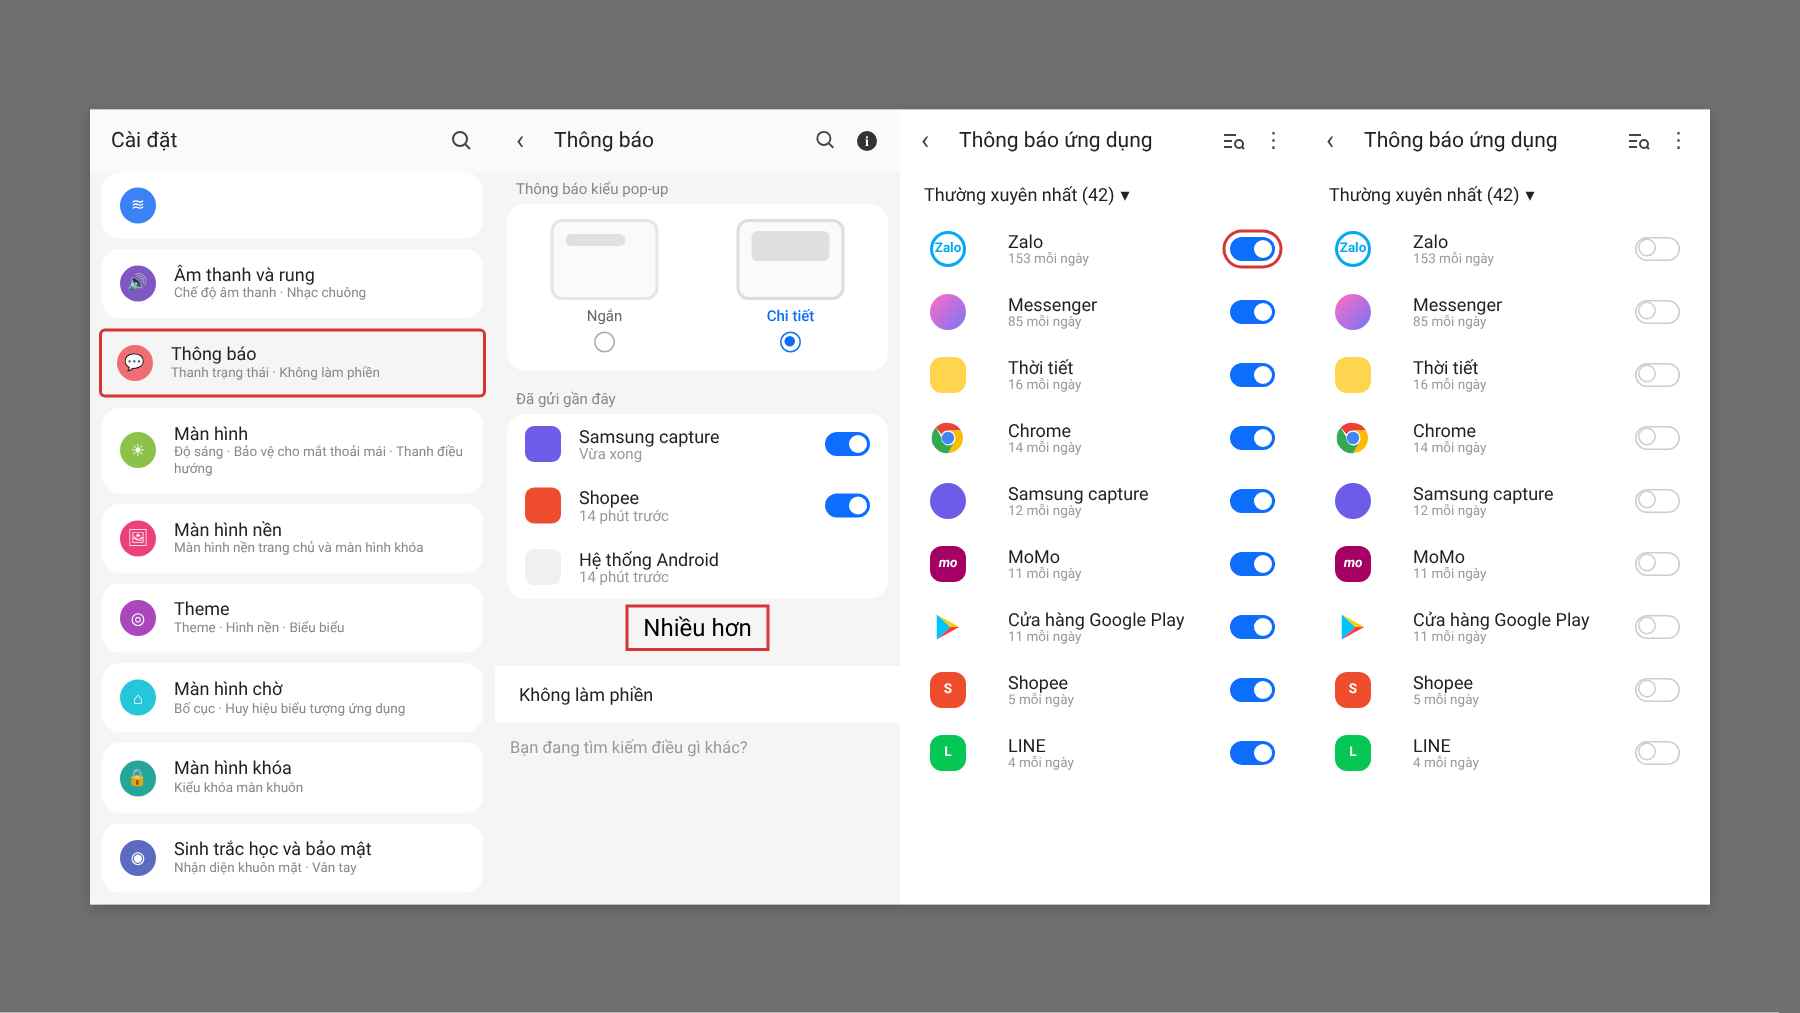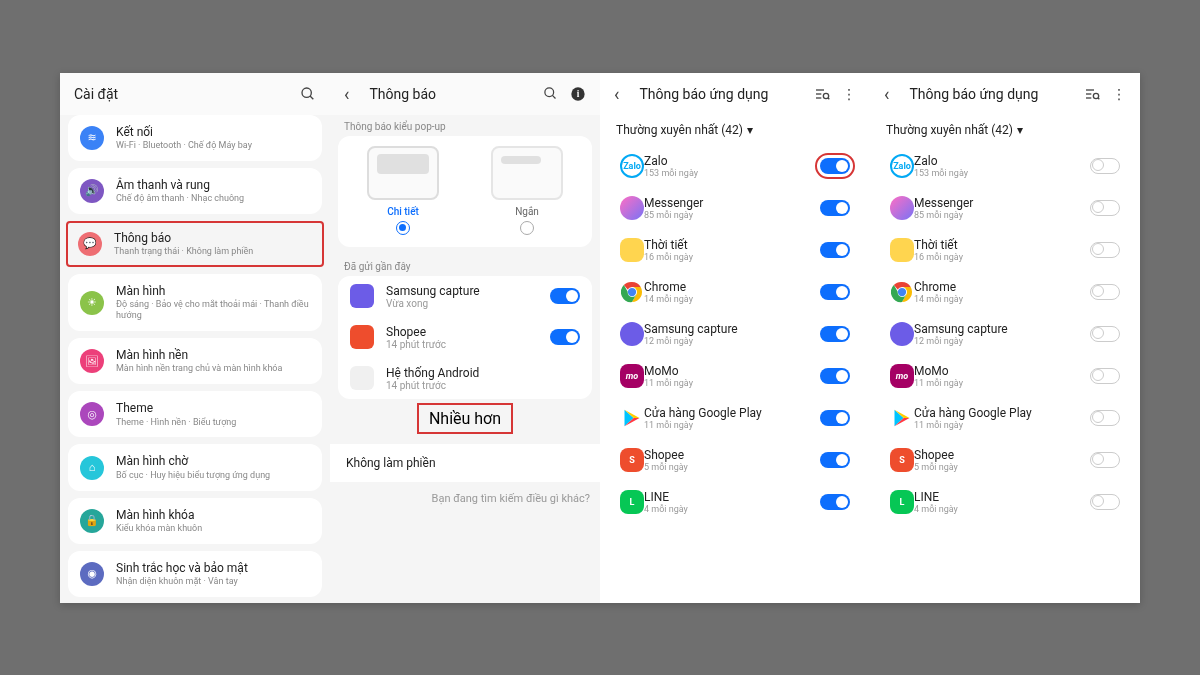--- a/index.html
+++ b/index.html
@@ -167,33 +167,33 @@
   }
   .more-wrap {
     border: 2px solid #d63636;
     display: inline-block;
     padding: 4px 10px;
     margin: 4px auto;
   }
   .more-center { text-align: center; }
 
   .plain-row { background: #fff; padding: 12px 16px; font-size: 12px; color: #222; margin-top: 6px; }
-  .footer-q { background: #f5f5f5; text-align: right; font-size: 11px; color: #999; padding: 10px; }
+  .footer-q { background: #f5f5f5; text-align: left; font-size: 11px; color: #999; padding: 10px; }
 
   
   .filter-row {
     padding: 8px 16px;
     font-size: 12px;
     color: #222;
     display: flex;
     align-items: center;
     gap: 4px;
   }
   .app-list { background: #fff; margin: 0 8px; border-radius: 12px; overflow: hidden; }
-  .app-row { display: flex; align-items: center; padding: 9px 12px; gap: 0; }
+  .app-row { display: flex; align-items: center; padding: 9px 12px; gap: 28px; }
   .app-row .app-name { font-size: 12px; color: #222; }
   .app-row .app-freq { font-size: 9px; color: #999; }
   .app-row .app-txt { flex: 1; }
 
   .zalo-highlight .toggle { outline: 2px solid #d63636; outline-offset: 3px; }
 
   .ic-zalo { background: #fff; border: 2px solid #03a9f4; color: #03a9f4; border-radius: 50%; }
   .ic-msg { background: linear-gradient(135deg,#ff6ec4,#7873f5); border-radius: 50%; }
   .ic-weather { background: #ffd54f; border-radius: 8px; }
   .ic-chrome { background: #fff; border-radius: 50%; }
@@ -217,24 +217,20 @@
         <svg width="16" height="16" viewBox="0 0 24 24" fill="none" stroke="#444" stroke-width="2">
             <circle cx="10" cy="10" r="7"></circle>
             <line x1="20" y1="20" x2="15" y2="15"></line>
           </svg>
       </span>
     </div>
     <div id="p1-list">
         <div class="card">
     <div class="settings-item">
       <div class="circle-icon" style="background:#3b82f6">≋</div>
-      <div class="item-text">
-        <div class="item-title">Kết nối</div>
-        <div class="item-sub">Wi-Fi · Bluetooth · Chế độ Máy bay</div>
-      </div>
     </div>
         </div>
         <div class="card">
     <div class="settings-item">
       <div class="circle-icon" style="background:#7e57c2">🔊</div>
       <div class="item-text">
         <div class="item-title">Âm thanh và rung</div>
         <div class="item-sub">Chế độ âm thanh · Nhạc chuông</div>
       </div>
     </div>
@@ -264,21 +260,21 @@
         <div class="item-title">Màn hình nền</div>
         <div class="item-sub">Màn hình nền trang chủ và màn hình khóa</div>
       </div>
     </div>
         </div>
         <div class="card">
     <div class="settings-item">
       <div class="circle-icon" style="background:#ab47bc">◎</div>
       <div class="item-text">
         <div class="item-title">Theme</div>
-        <div class="item-sub">Theme · Hình nền · Biểu tượng</div>
+        <div class="item-sub">Theme · Hình nền · Biểu biểu</div>
       </div>
     </div>
         </div>
         <div class="card">
     <div class="settings-item">
       <div class="circle-icon" style="background:#26c6da">⌂</div>
       <div class="item-text">
         <div class="item-title">Màn hình chờ</div>
         <div class="item-sub">Bố cục · Huy hiệu biểu tượng ứng dụng</div>
       </div>
@@ -321,32 +317,32 @@
               <circle cx="12" cy="12" r="10"></circle>
               <text x="12" y="17" font-size="14" fill="#fff" text-anchor="middle" font-family="serif" font-weight="bold">i</text>
             </svg>
         </span>
       </div>
     </div>
     <div class="section-label">Thông báo kiểu pop-up</div>
     <div class="popup-section">
       <div class="popup-row">
         <div class="popup-opt">
+          <div class="popup-frame">
+              <div class="short-bar"></div>
+            </div>
+          <div class="popup-label">Ngắn</div>
+          <div class="radio"></div>
+        </div>
+        <div class="popup-opt">
           <div class="popup-frame active">
               <div class="det-box"></div>
             </div>
           <div class="popup-label active">Chi tiết</div>
           <div class="radio checked"></div>
-        </div>
-        <div class="popup-opt">
-          <div class="popup-frame">
-              <div class="short-bar"></div>
-            </div>
-          <div class="popup-label">Ngắn</div>
-          <div class="radio"></div>
         </div>
       </div>
     </div>
     <div class="section-label">Đã gửi gần đây</div>
     <div class="recent-list" id="p2-recent">
         <div class="recent-item">
     <div class="app-icon" style="background:#6c5ce7"></div>
     <div class="app-text">
       <div class="app-title">Samsung capture</div>
       <div class="app-sub">Vừa xong</div>

